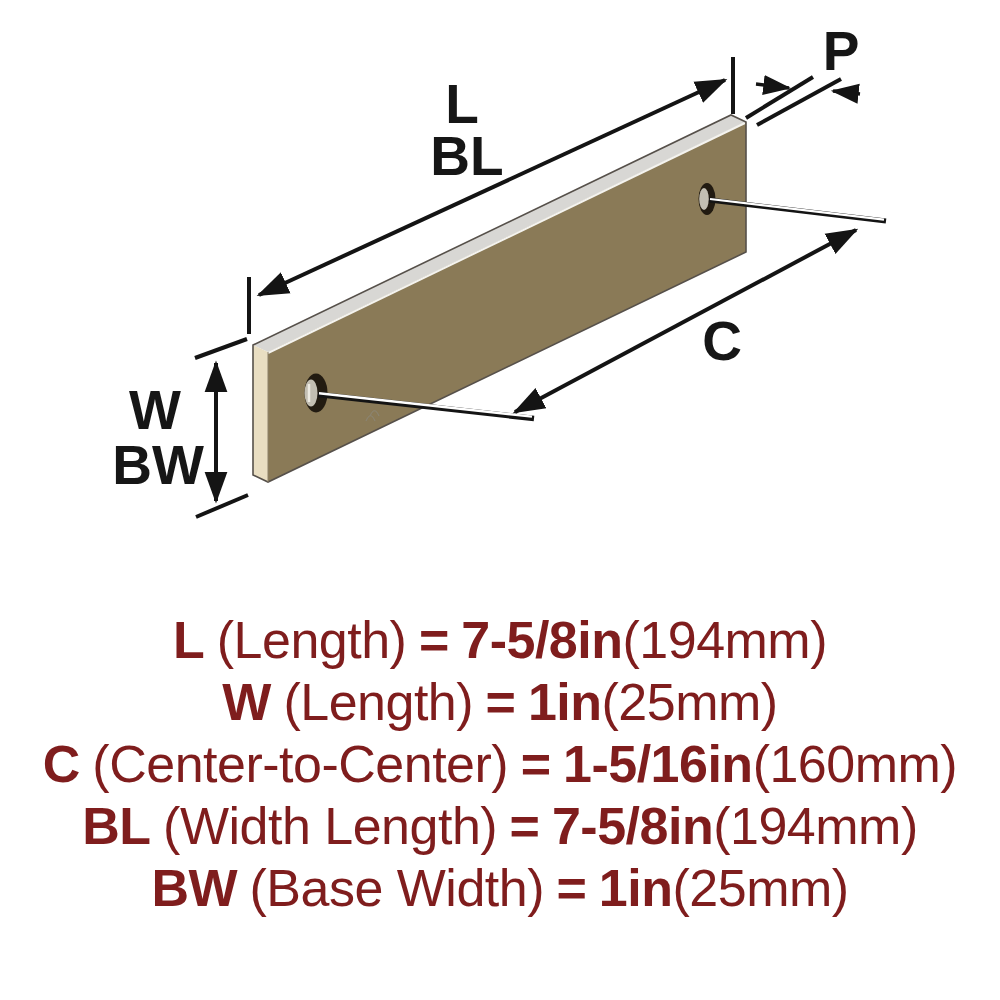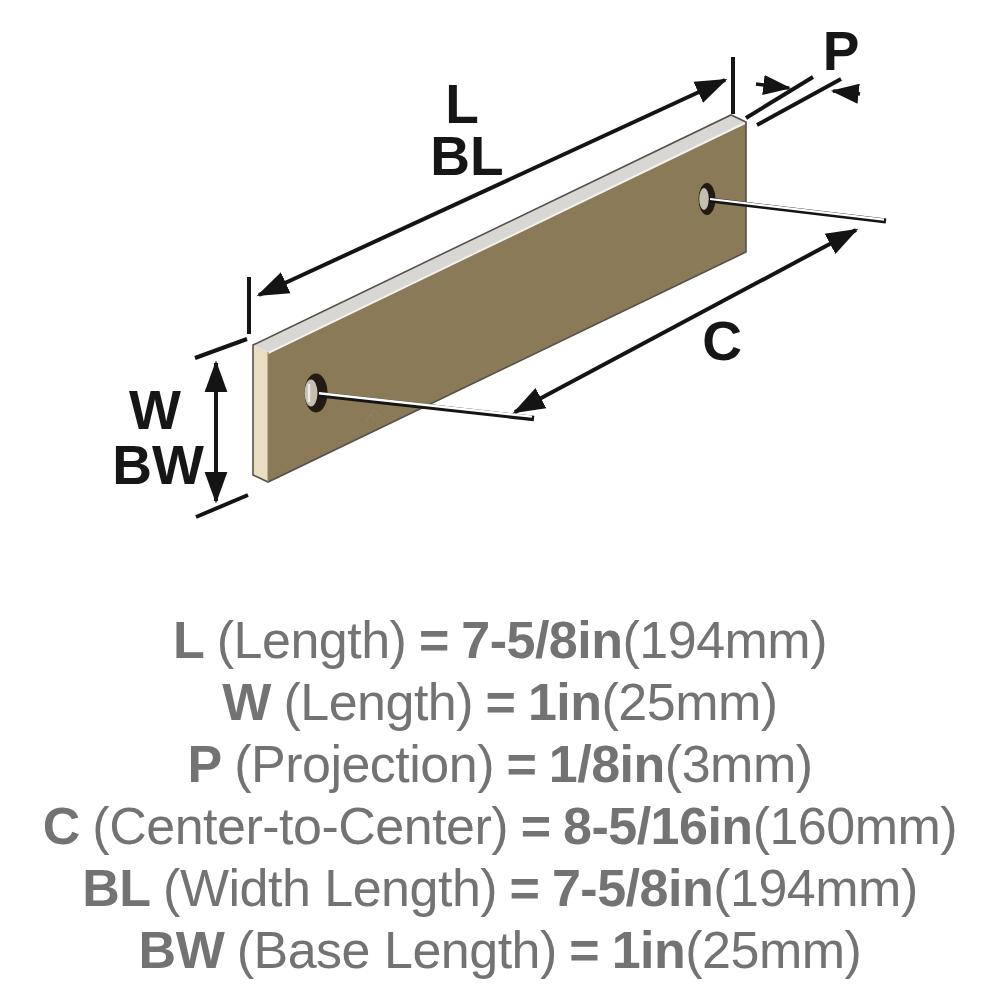--- a/index.html
+++ b/index.html
@@ -19,21 +19,21 @@
     line-height:1;
     color:#161616;
     letter-spacing:0px;
     white-space:nowrap;
   }
   .specs{
     position:absolute;
     left:0;top:609px;
     width:1000px;
     text-align:center;
-    color:#737373;
+    color:#7f1d1d;
     font-size:52px;
     line-height:62px;
     letter-spacing:-0.5px;
     white-space:nowrap;
   }
   .spec-row span{display:inline;}
   .spec-row .b{font-weight:700;}
   .spec-row .label{margin:0 0.24em;}
   .spec-row .eq{margin-right:0.24em;}
 </style>
@@ -110,26 +110,23 @@
   <div class="dim-label" style="left:158px;top:465px;">BW</div>
 
   <div class="specs">
     <div class="spec-row">
       <span class="b code">L</span><span class="label">(Length)</span><span class="b eq">=</span><span class="b imperial">7-5/8in</span><span class="metric">(194mm)</span>
     </div>
     <div class="spec-row">
       <span class="b code">W</span><span class="label">(Length)</span><span class="b eq">=</span><span class="b imperial">1in</span><span class="metric">(25mm)</span>
     </div>
     <div class="spec-row">
-      <span class="b code">P</span><span class="label">(Projection)</span><span class="b eq">=</span><span class="b imperial">1/8in</span><span class="metric">(3mm)</span>
-    </div>
-    <div class="spec-row">
-      <span class="b code">C</span><span class="label">(Center-to-Center)</span><span class="b eq">=</span><span class="b imperial">8-5/16in</span><span class="metric">(160mm)</span>
+      <span class="b code">C</span><span class="label">(Center-to-Center)</span><span class="b eq">=</span><span class="b imperial">1-5/16in</span><span class="metric">(160mm)</span>
     </div>
     <div class="spec-row">
       <span class="b code">BL</span><span class="label">(Width Length)</span><span class="b eq">=</span><span class="b imperial">7-5/8in</span><span class="metric">(194mm)</span>
     </div>
     <div class="spec-row">
-      <span class="b code">BW</span><span class="label">(Base Length)</span><span class="b eq">=</span><span class="b imperial">1in</span><span class="metric">(25mm)</span>
+      <span class="b code">BW</span><span class="label">(Base Width)</span><span class="b eq">=</span><span class="b imperial">1in</span><span class="metric">(25mm)</span>
     </div>
   </div>
 
 </div>
 
 </body></html>

